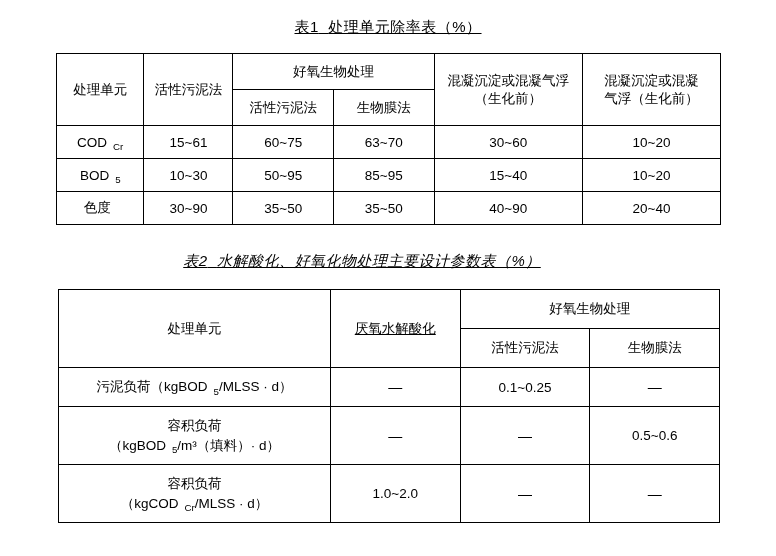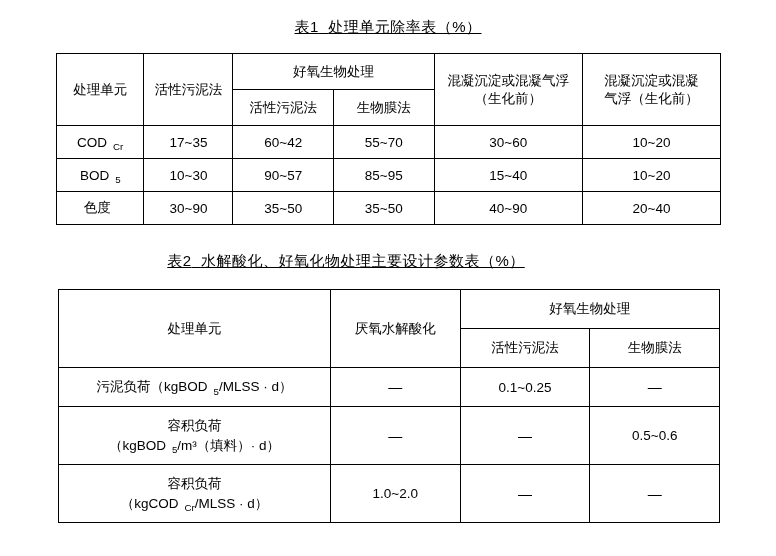--- a/index.html
+++ b/index.html
@@ -66,21 +66,21 @@
   #table1 .cell-unit { width: 84px; }
   #table1 .cell-hydro { width: 86px; }
   #table1 .cell-act { width: 98px; }
   #table1 .cell-bio { width: 98px; }
   #table1 .cell-coag1 { width: 148px; }
   #table1 .cell-coag2 { width: 137px; }
 
   
   #table2 td { height: 32px; }
   #table2 .c1 { width: 272px; }
-  #table2 .c2 { width: 130px; }
+  #table2 .c2 { width: 130px; text-decoration: underline; }
   #table2 .c3 { width: 130px; }
   #table2 .c4 { width: 130px; }
   #table2 .rowtall { height: 58px; }
 
   .sub {
     font-size: 0.72em;
     vertical-align: sub;
     line-height: 0;
     margin-left: 6px;
   }
@@ -113,49 +113,49 @@
             <div>气浮（生化前）</div>
           </td>
         </tr>
         <tr class="hdr">
           <td class="cell-act">活性污泥法</td>
           <td class="cell-bio">生物膜法</td>
         </tr>
 
         <tr>
           <td><span class="nowrap"><span>COD</span><span class="sub">Cr</span></span></td>
-          <td>17~35</td>
-          <td>60~42</td>
-          <td>55~70</td>
+          <td>15~61</td>
+          <td>60~75</td>
+          <td>63~70</td>
           <td>30~60</td>
           <td>10~20</td>
         </tr>
 
         <tr>
           <td><span class="nowrap"><span>BOD</span><span class="sub">5</span></span></td>
           <td>10~30</td>
-          <td>90~57</td>
+          <td>50~95</td>
           <td>85~95</td>
           <td>15~40</td>
           <td>10~20</td>
         </tr>
 
         <tr>
           <td><span class="nowrap"><span>色度</span><span class="sub"></span></span></td>
           <td>30~90</td>
           <td>35~50</td>
           <td>35~50</td>
           <td>40~90</td>
           <td>20~40</td>
         </tr>
       </tbody>
     </table>
   </div>
 
-  <div class="caption" style="position:absolute; left:0; top:252px; width:692px;">
+  <div class="caption" style="position:absolute; left:16px; top:252px; width:692px;font-style:italic;">
     <span class="u"><span>表2</span>&nbsp;&nbsp;<span>水解酸化、好氧化物处理主要设计参数表（%）</span></span>
   </div>
 
   <div class="tbl-wrap2">
     <table id="table2">
       <tbody>
         <tr>
           <td class="c1" rowspan="2">处理单元</td>
           <td class="c2" rowspan="2">厌氧水解酸化</td>
           <td colspan="2">好氧生物处理</td>

